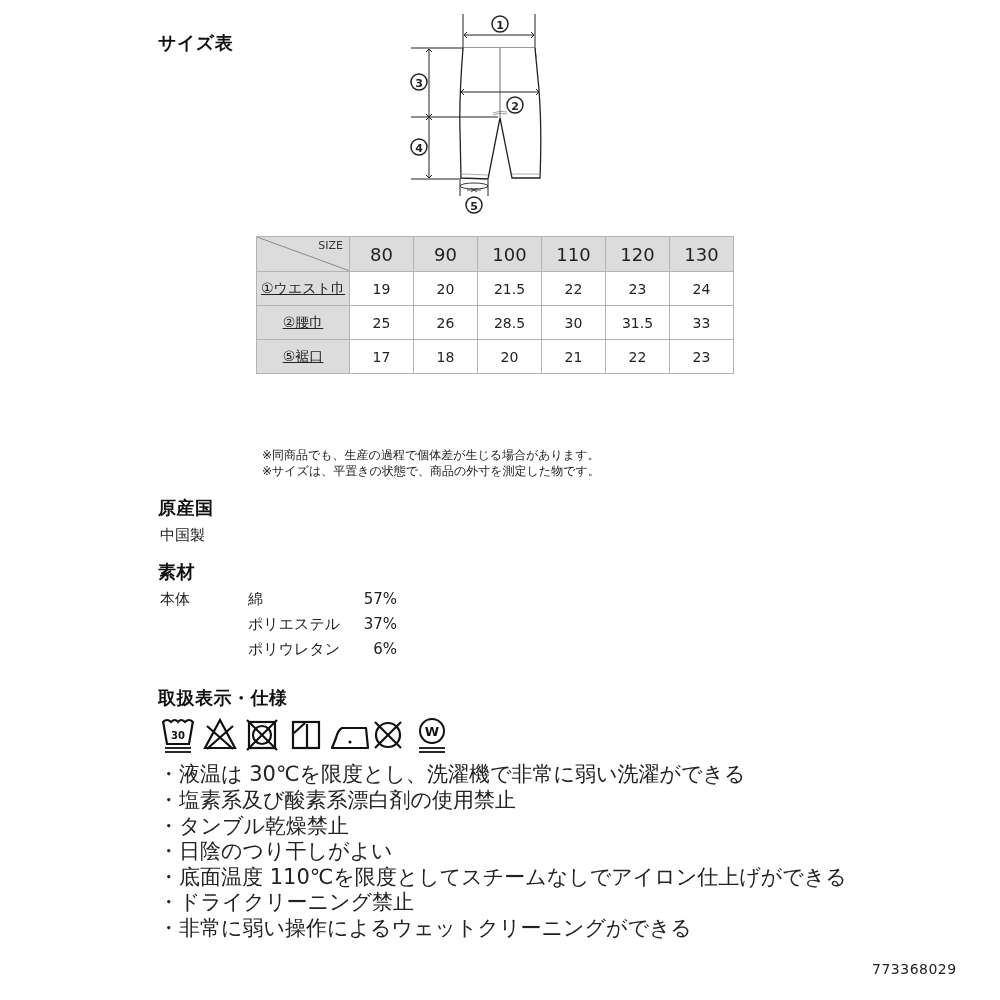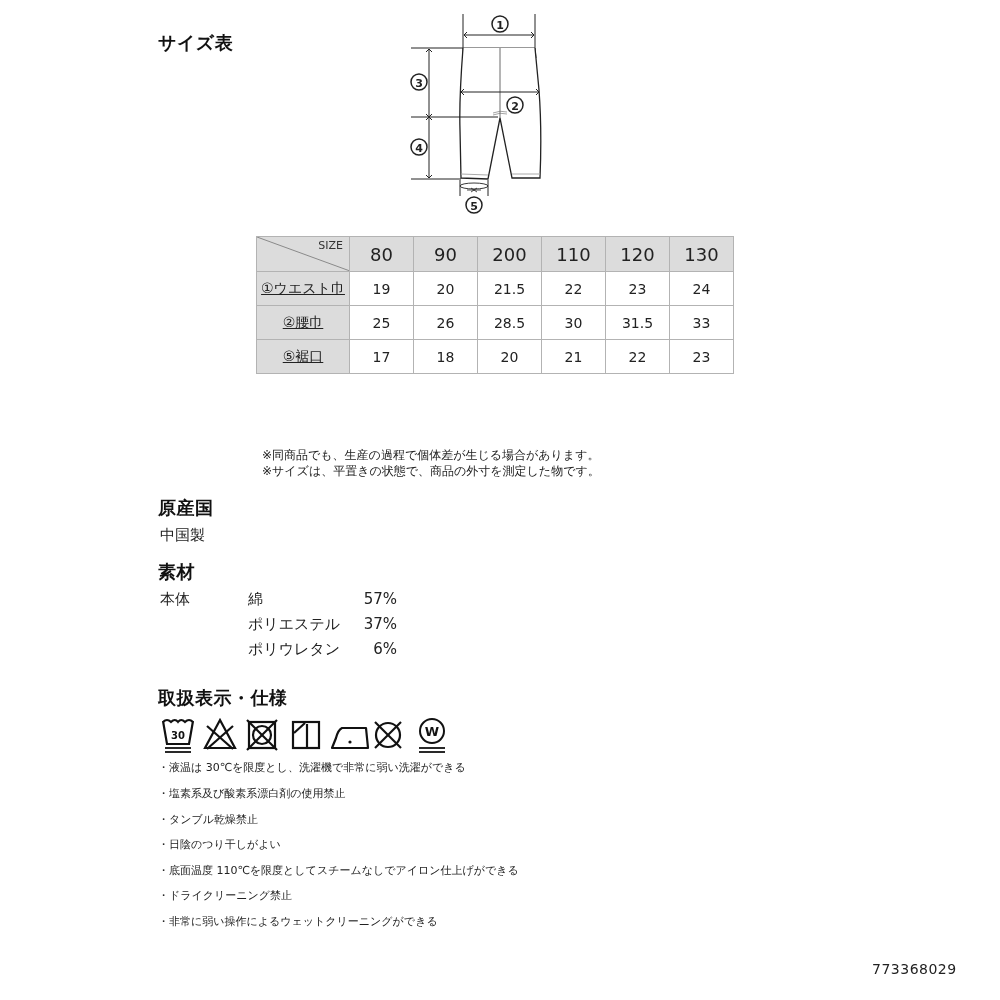--- a/index.html
+++ b/index.html
@@ -82,21 +82,21 @@
 
     .note { font-size: 12px; color: #222; white-space: nowrap; }
 
     
     .mat-name { font-size: 15px; color: #222; white-space: nowrap; }
     .mat-pct { font-size: 15px; color: #222; white-space: nowrap; text-align: right; width: 50px; }
 
     
     .care-icon { position: absolute; top: 716px; width: 34px; height: 40px; }
 
-    .care-line { font-size: 11px; color: #222; white-space: nowrap; }
+    .care-line { font-size: 21px; color: #222; white-space: nowrap; }
 
     #product-code { font-size: 14px; color: #222; letter-spacing: 0.5px; }
   </style>
 </head>
 <body>
 
 <div class="abs h2" style="left:158px; top:31px;">サイズ表</div>
 
 <svg id="diagram" class="abs" viewBox="0 0 160 210" width="160" height="210">
 
@@ -180,21 +180,21 @@
   <thead>
     <tr>
       <th class="corner">
         <svg width="93" height="34">
           <line x1="0" y1="0" x2="93" y2="34" stroke="#8a8a8a" stroke-width="1"></line>
         </svg>
         <span class="corner-label">SIZE</span>
       </th>
       <th>80</th>
       <th>90</th>
-      <th>200</th>
+      <th>100</th>
       <th>110</th>
       <th>120</th>
       <th>130</th>
     </tr>
   </thead>
   <tbody>
     <tr>
       <th>①ウエスト巾</th>
       <td>19</td>
       <td>20</td>

